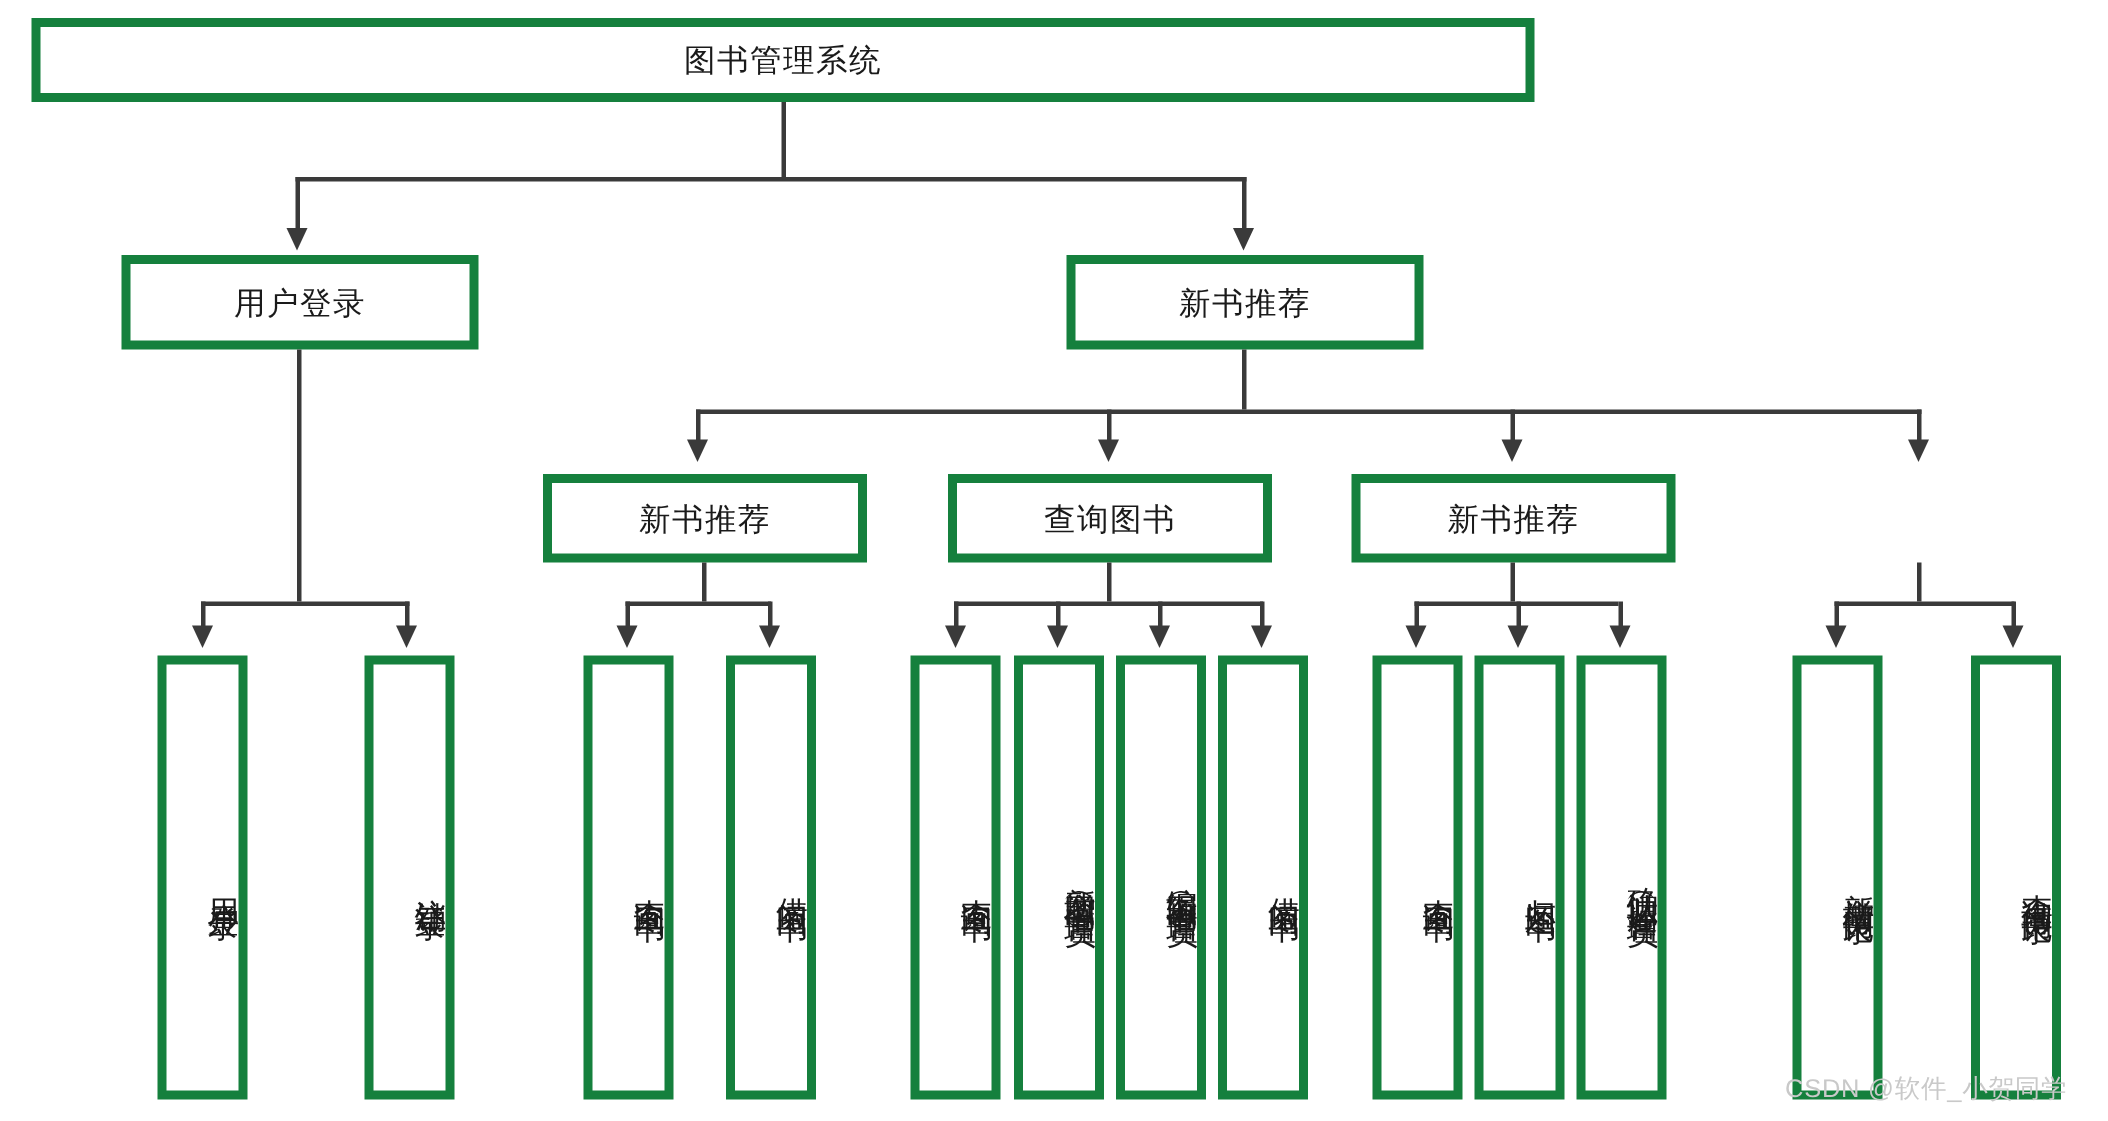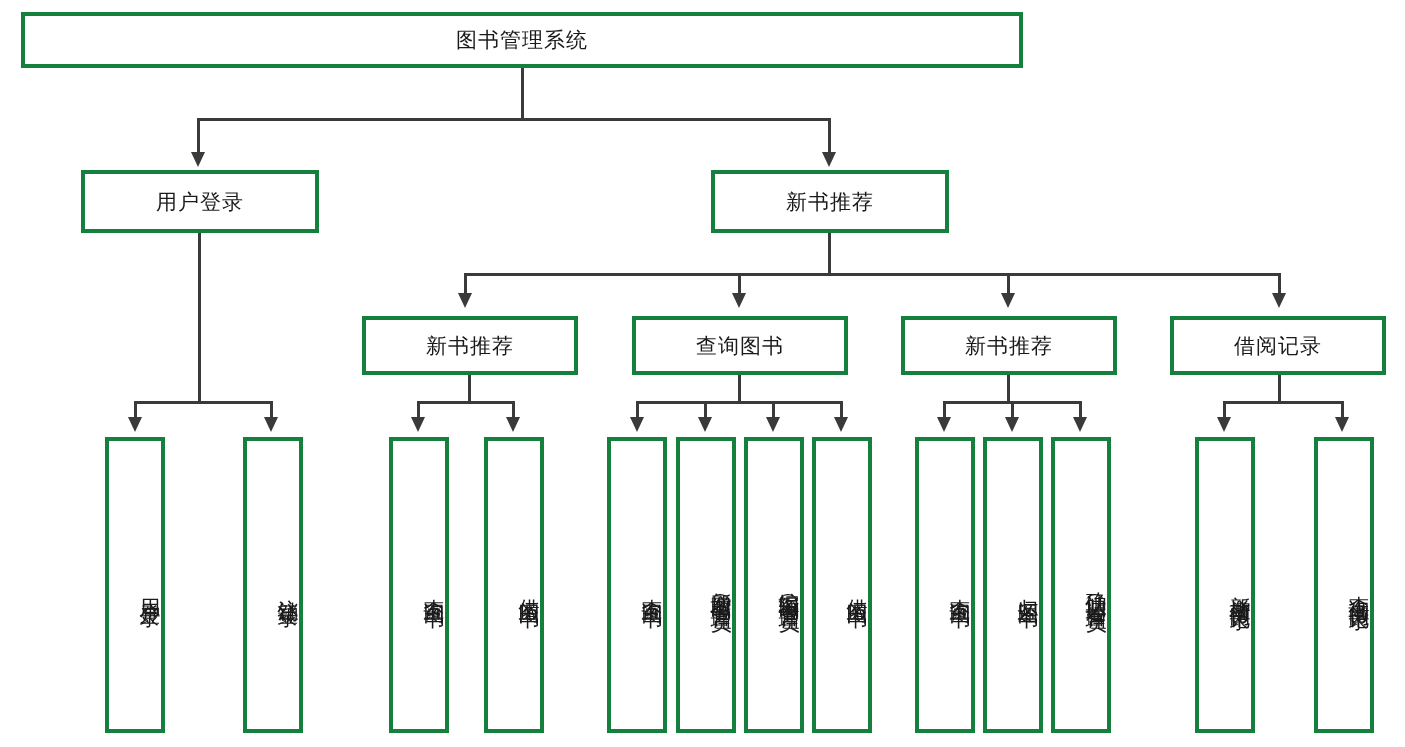--- a/index.html
+++ b/index.html
@@ -11,21 +11,21 @@
     position: relative;
     width: 1405px;
     height: 747px;
     background: #ffffff;
     font-family: "Liberation Sans", "DejaVu Sans", sans-serif;
     overflow: hidden;
   }
   .node {
     position: absolute;
     box-sizing: border-box;
-    border: 4px solid #15803d;
+    border: 6px solid #15803d;
     background: #ffffff;
     display: flex;
     align-items: center;
     justify-content: center;
     color: #1a1a1a;
   }
   .node.horiz {
     font-size: 21px;
     letter-spacing: 1px;
   }
@@ -114,23 +114,20 @@
   <div class="arrow" style="left:1272px; top:293px;"></div>
 
   <div class="node horiz" style="left:362px; top:316px; width:216px; height:59px;">
     <span class="label">新书推荐</span>
   </div>
   <div class="node horiz" style="left:632px; top:316px; width:216px; height:59px;">
     <span class="label">查询图书</span>
   </div>
   <div class="node horiz" style="left:901px; top:316px; width:216px; height:59px;">
     <span class="label">新书推荐</span>
-  </div>
-  <div class="node horiz" style="left:1170px; top:316px; width:216px; height:59px;">
-    <span class="label">借阅记录</span>
   </div>
 
   <div class="conn vline" style="left:468px; top:375px; width:3px; height:26px;"></div>
   <div class="conn hline" style="left:417px; top:401px; width:97px; height:3px;"></div>
   <div class="conn vline" style="left:417px; top:401px; width:3px; height:18px;"></div>
   <div class="arrow" style="left:411px; top:417px;"></div>
   <div class="conn vline" style="left:512px; top:401px; width:3px; height:18px;"></div>
   <div class="arrow" style="left:506px; top:417px;"></div>
 
   <div class="conn vline" style="left:738px; top:375px; width:3px; height:26px;"></div>
@@ -197,14 +194,15 @@
     <span class="label">确认归还（管理员）</span>
   </div>
 
   <div class="node vert" style="left:1195px; top:437px; width:60px; height:296px;">
     <span class="label">新增借阅记录</span>
   </div>
   <div class="node vert" style="left:1314px; top:437px; width:60px; height:296px;">
     <span class="label">查询借阅记录</span>
   </div>
 
+  <div class="watermark" style="left:1190px; top:714px;">CSDN @软件_小贺同学</div>
 
 </div>
 
 </body></html>

